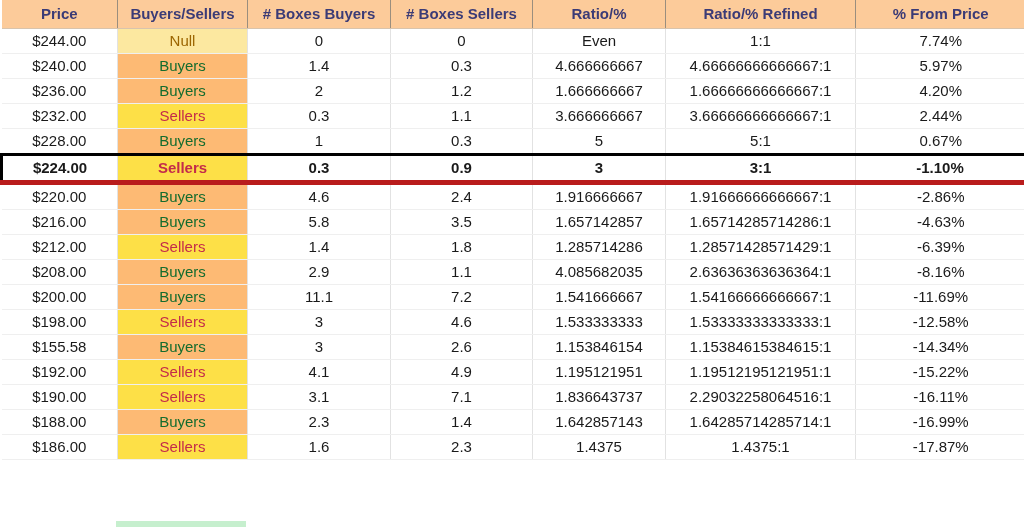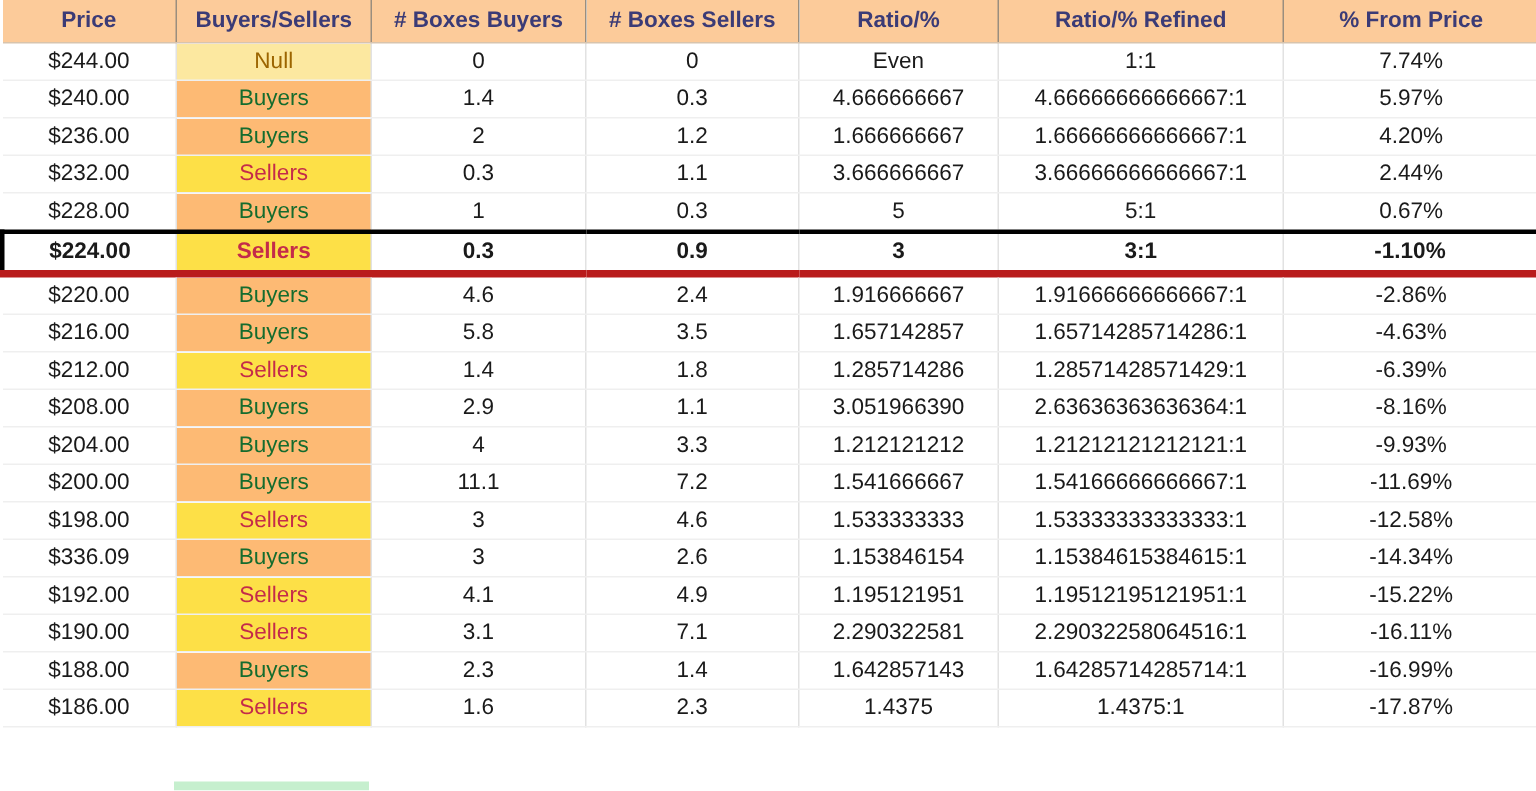--- a/index.html
+++ b/index.html
@@ -191,53 +191,44 @@
           <td>1.8</td>
           <td>1.285714286</td>
           <td>1.28571428571429:1</td>
           <td class="last">-6.39%</td>
         </tr>
         <tr>
           <td class="first">$208.00</td>
           <td class="cat buyers">Buyers</td>
           <td>2.9</td>
           <td>1.1</td>
-          <td>3.051966390</td>
+          <td>4.085682035</td>
           <td>2.63636363636364:1</td>
           <td class="last">-8.16%</td>
-        </tr>
-        <tr>
-          <td class="first">$204.00</td>
-          <td class="cat buyers">Buyers</td>
-          <td>4</td>
-          <td>3.3</td>
-          <td>1.212121212</td>
-          <td>1.21212121212121:1</td>
-          <td class="last">-9.93%</td>
         </tr>
         <tr>
           <td class="first">$200.00</td>
           <td class="cat buyers">Buyers</td>
           <td>11.1</td>
           <td>7.2</td>
           <td>1.541666667</td>
           <td>1.54166666666667:1</td>
           <td class="last">-11.69%</td>
         </tr>
         <tr>
           <td class="first">$198.00</td>
           <td class="cat sellers">Sellers</td>
           <td>3</td>
           <td>4.6</td>
           <td>1.533333333</td>
           <td>1.53333333333333:1</td>
           <td class="last">-12.58%</td>
         </tr>
         <tr>
-          <td class="first">$336.09</td>
+          <td class="first">$155.58</td>
           <td class="cat buyers">Buyers</td>
           <td>3</td>
           <td>2.6</td>
           <td>1.153846154</td>
           <td>1.15384615384615:1</td>
           <td class="last">-14.34%</td>
         </tr>
         <tr>
           <td class="first">$192.00</td>
           <td class="cat sellers">Sellers</td>
@@ -245,21 +236,21 @@
           <td>4.9</td>
           <td>1.195121951</td>
           <td>1.19512195121951:1</td>
           <td class="last">-15.22%</td>
         </tr>
         <tr>
           <td class="first">$190.00</td>
           <td class="cat sellers">Sellers</td>
           <td>3.1</td>
           <td>7.1</td>
-          <td>2.290322581</td>
+          <td>1.836643737</td>
           <td>2.29032258064516:1</td>
           <td class="last">-16.11%</td>
         </tr>
         <tr>
           <td class="first">$188.00</td>
           <td class="cat buyers">Buyers</td>
           <td>2.3</td>
           <td>1.4</td>
           <td>1.642857143</td>
           <td>1.64285714285714:1</td>

